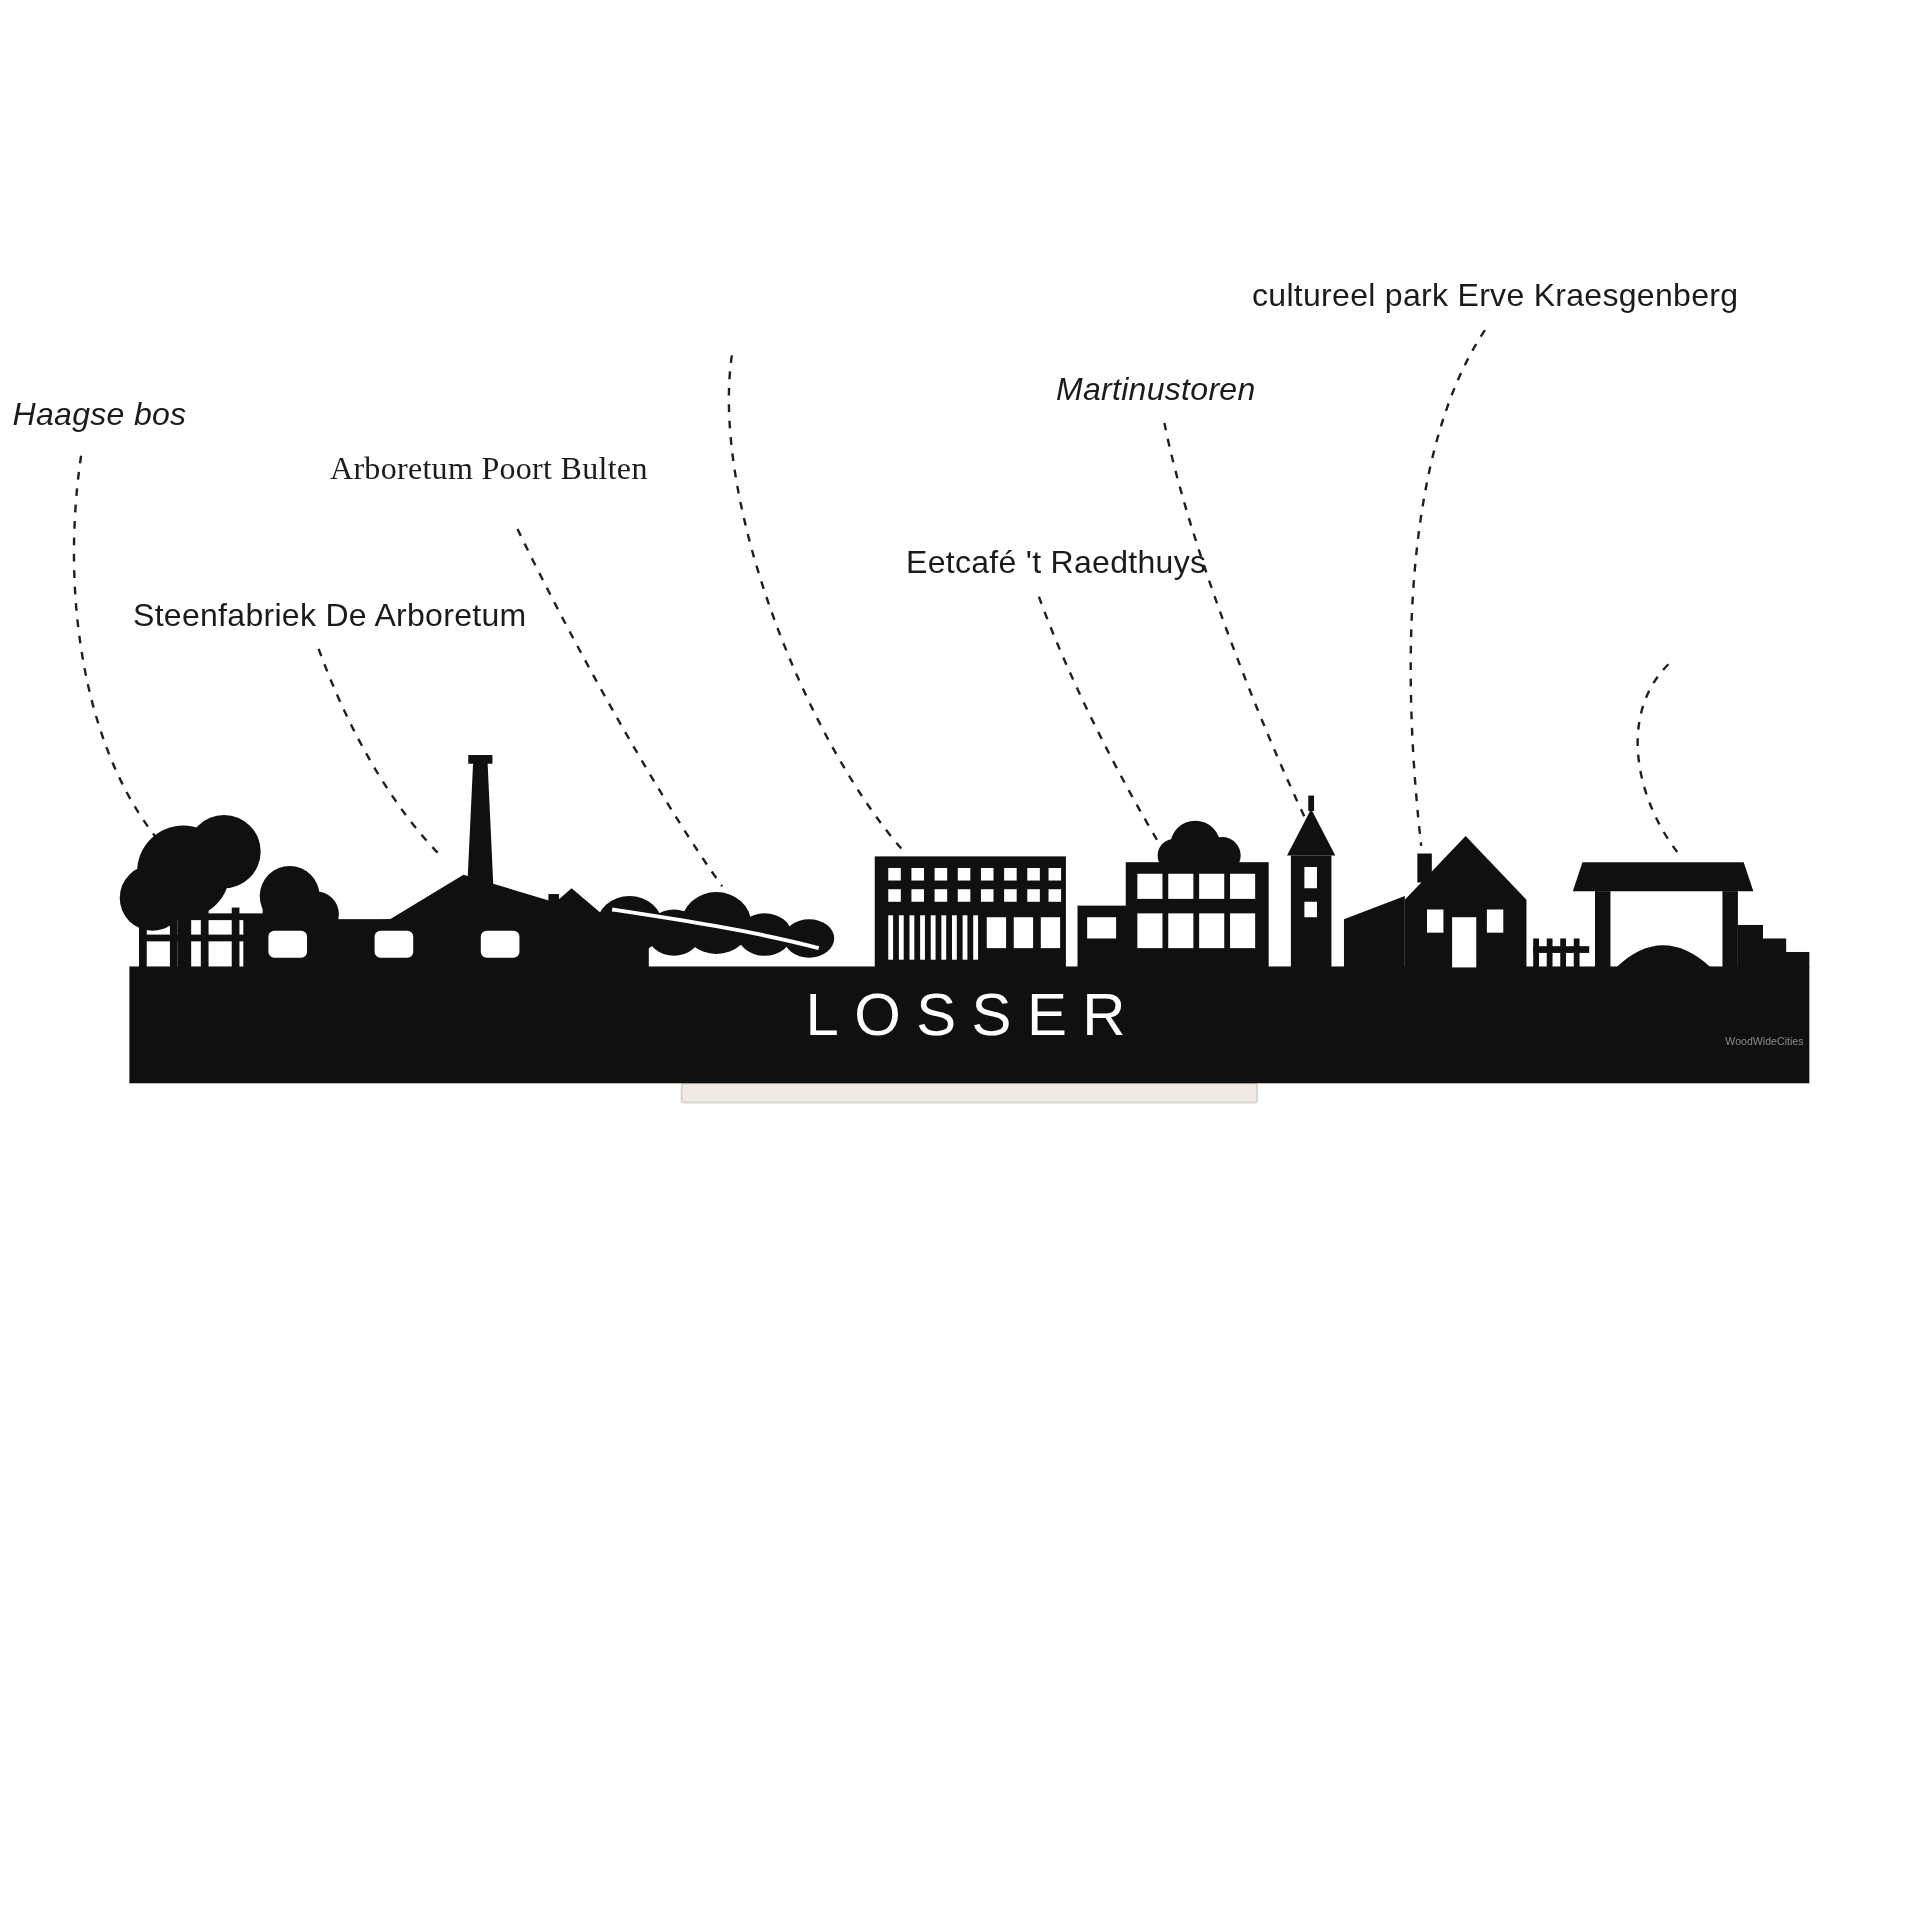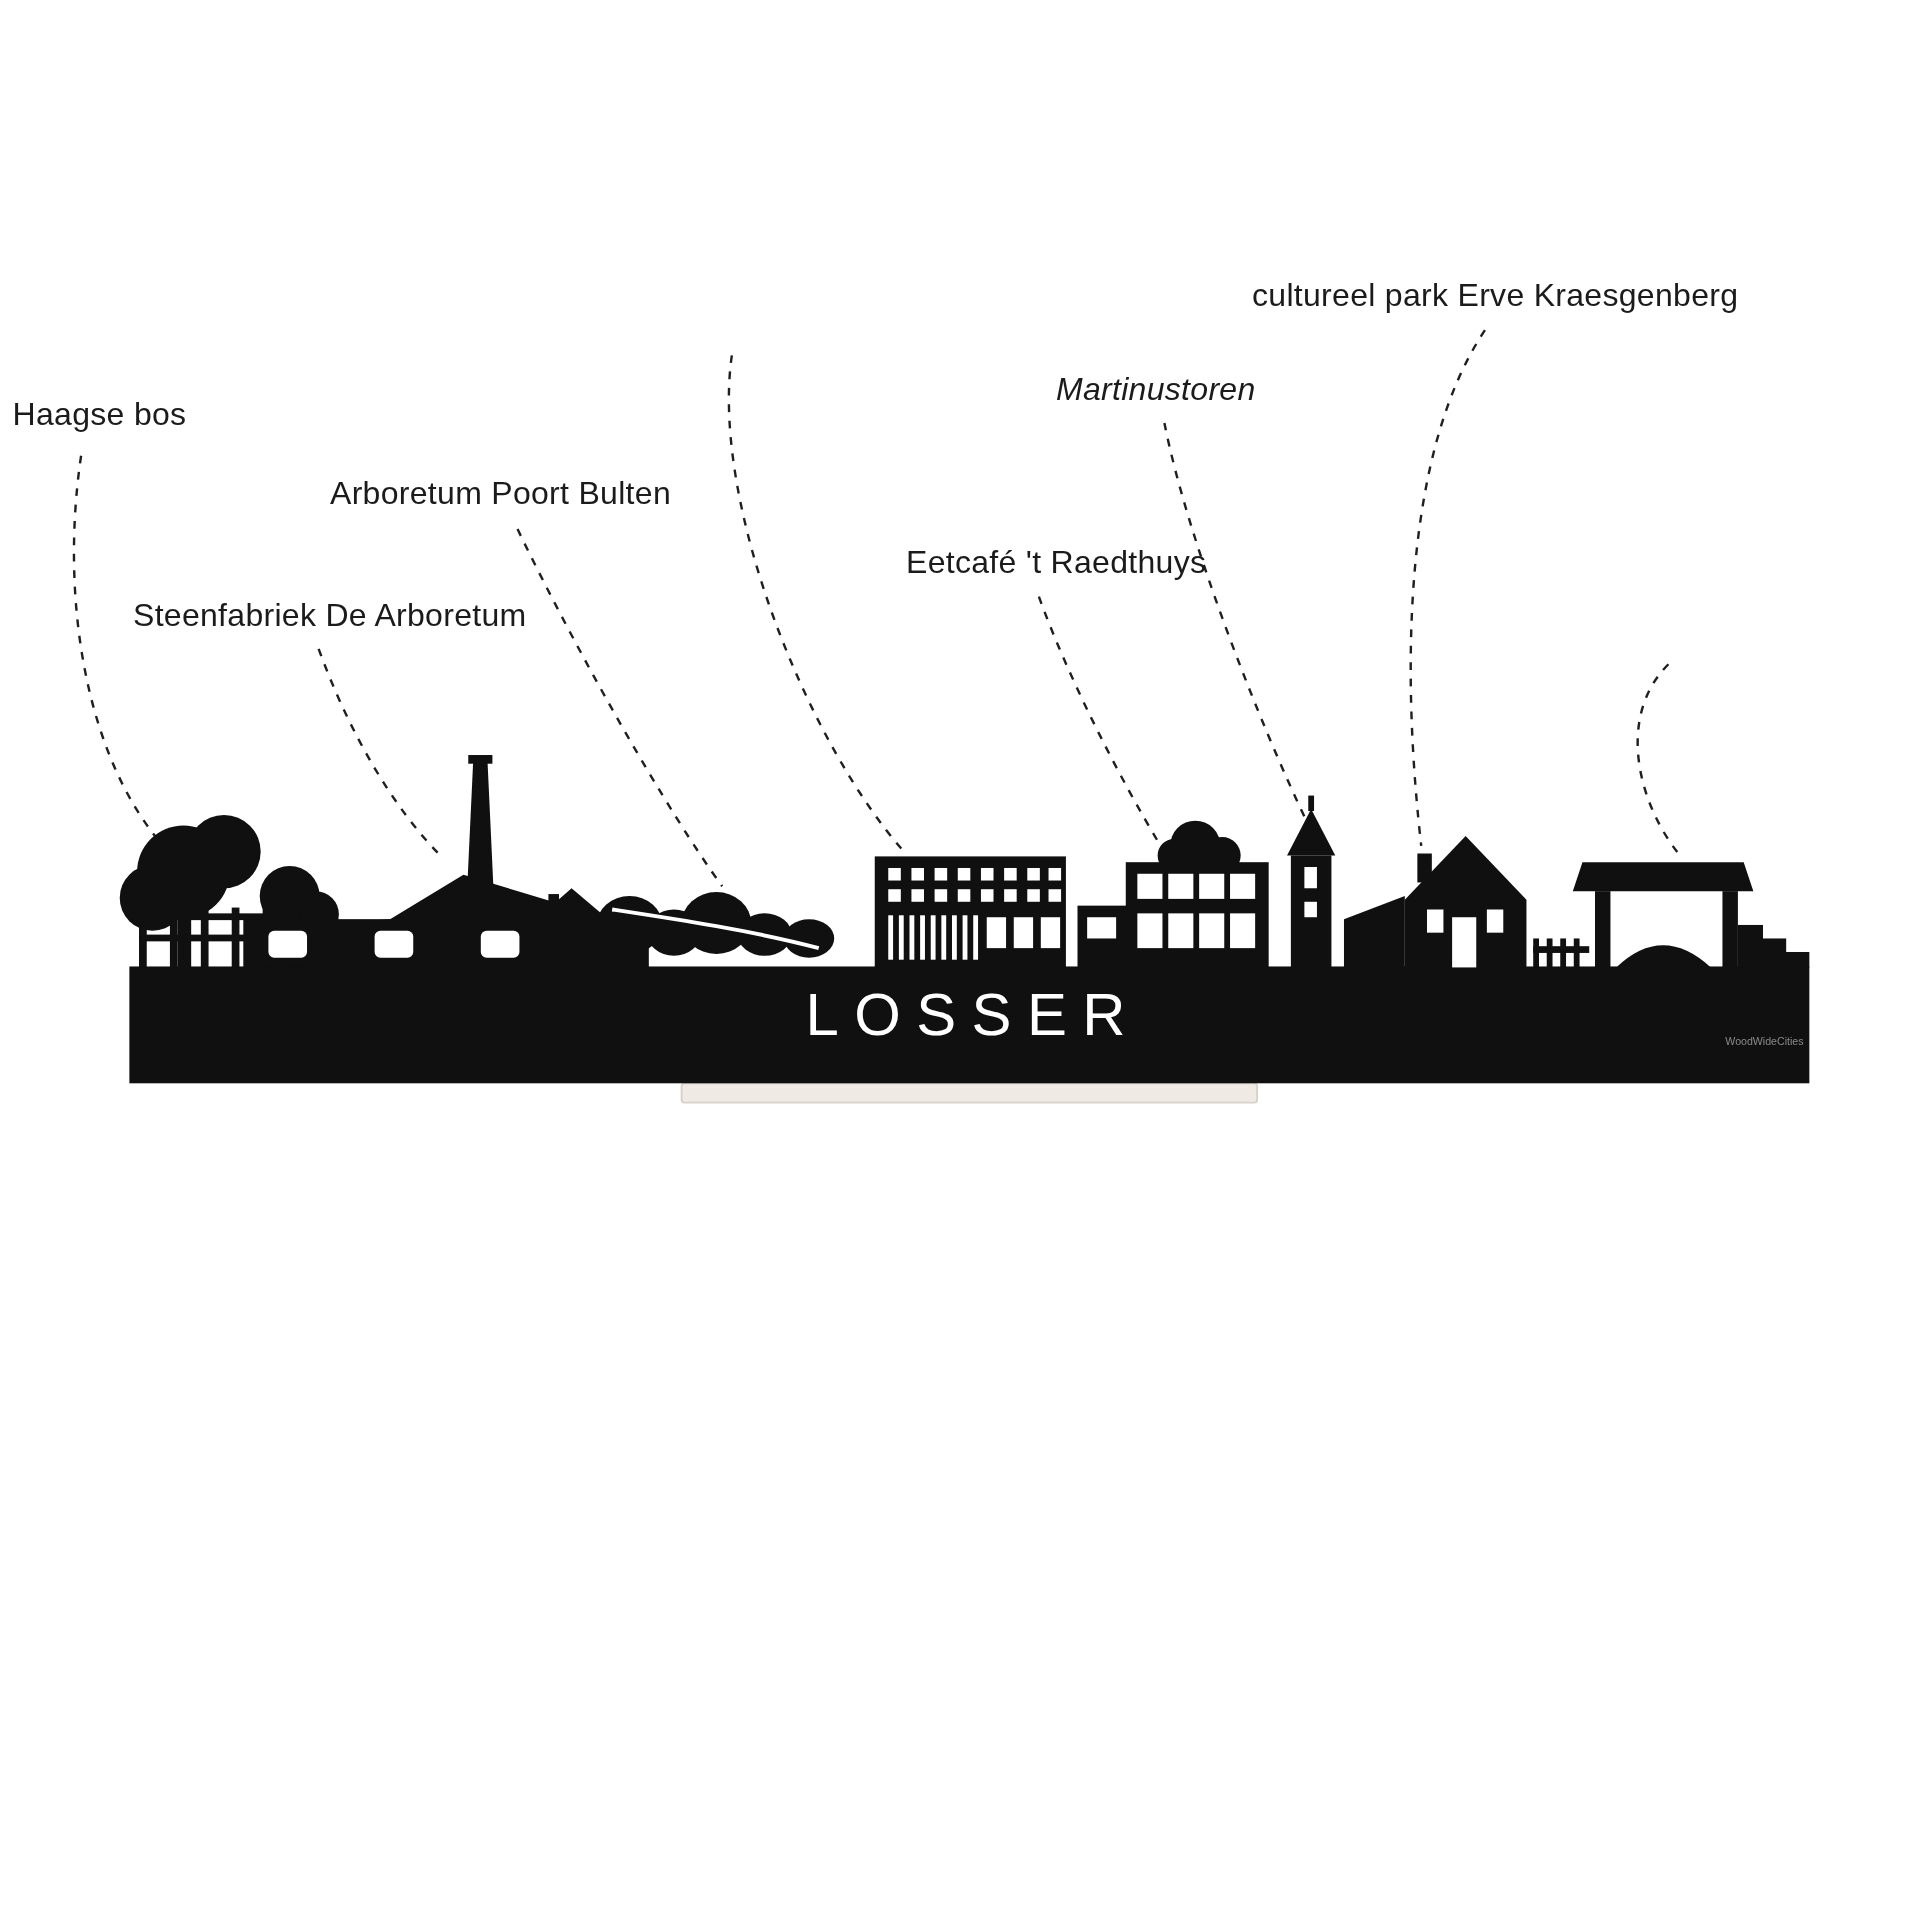--- a/index.html
+++ b/index.html
@@ -22,25 +22,25 @@
     left: 0;
     top: 0;
   }
   .label {
     position: absolute;
     font-size: 32px;
     color: #1b1b1b;
     letter-spacing: 0.3px;
     white-space: nowrap;
   }
-  .lbl-haagse        { left: 12.6px;   top: 396px; }
+  .lbl-haagse        { left: 12.6px;   top: 396px; font-style: italic; }
   .lbl-gemeentehuis  { left: 499px;  top: 307px; }
   .lbl-cultureel     { left: 1252px; top: 277px; }
   .lbl-martinus      { left: 1056px; top: 371px; font-style: italic; }
-  .lbl-arboretum     { left: 330px;  top: 475px; }
+  .lbl-arboretum     { left: 330px;  top: 450px; font-family: Liberation Serif, serif; }
   .lbl-eetcafe       { left: 866px;  top: 544px; margin-left: 40px; }
   .lbl-steenfabriek  { left: 133px;  top: 597px; }
   .lbl-openlucht     { left: 1404px; top: 614px; }
 </style>
 </head>
 <body>
 
 <div class="scene">
 
   <svg width="1931" height="1931" viewBox="0 0 2000 2000">

